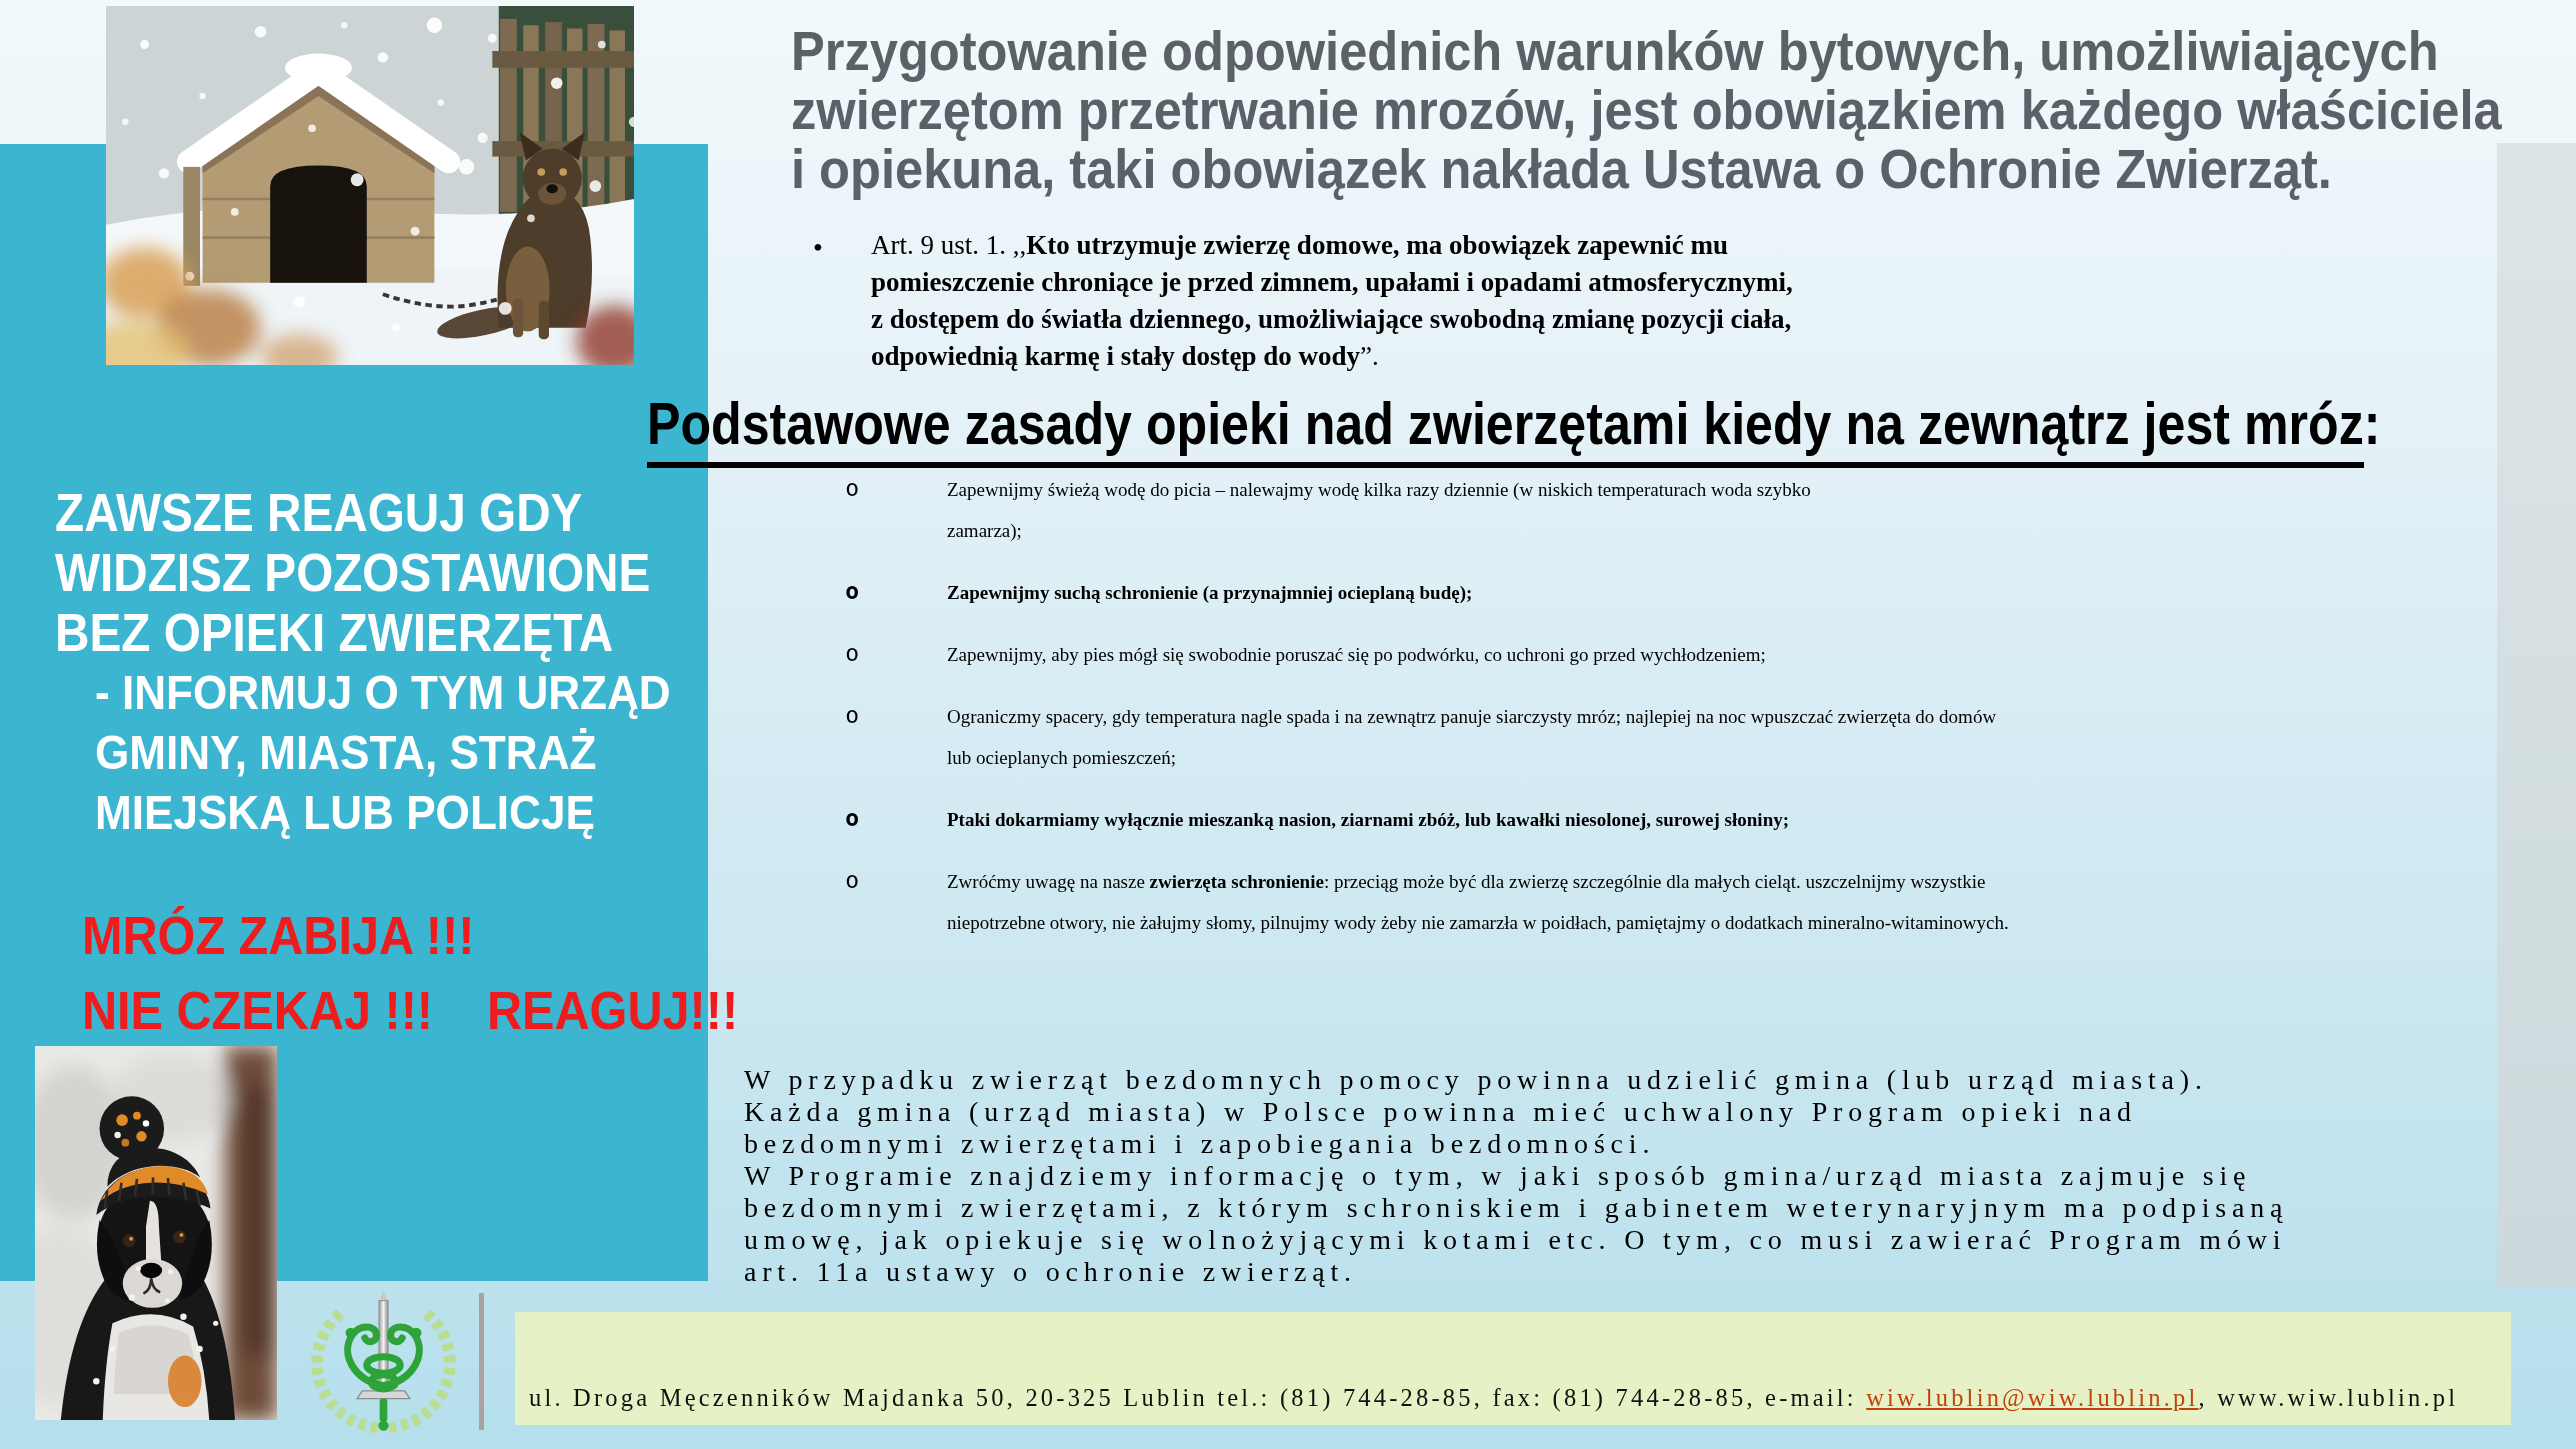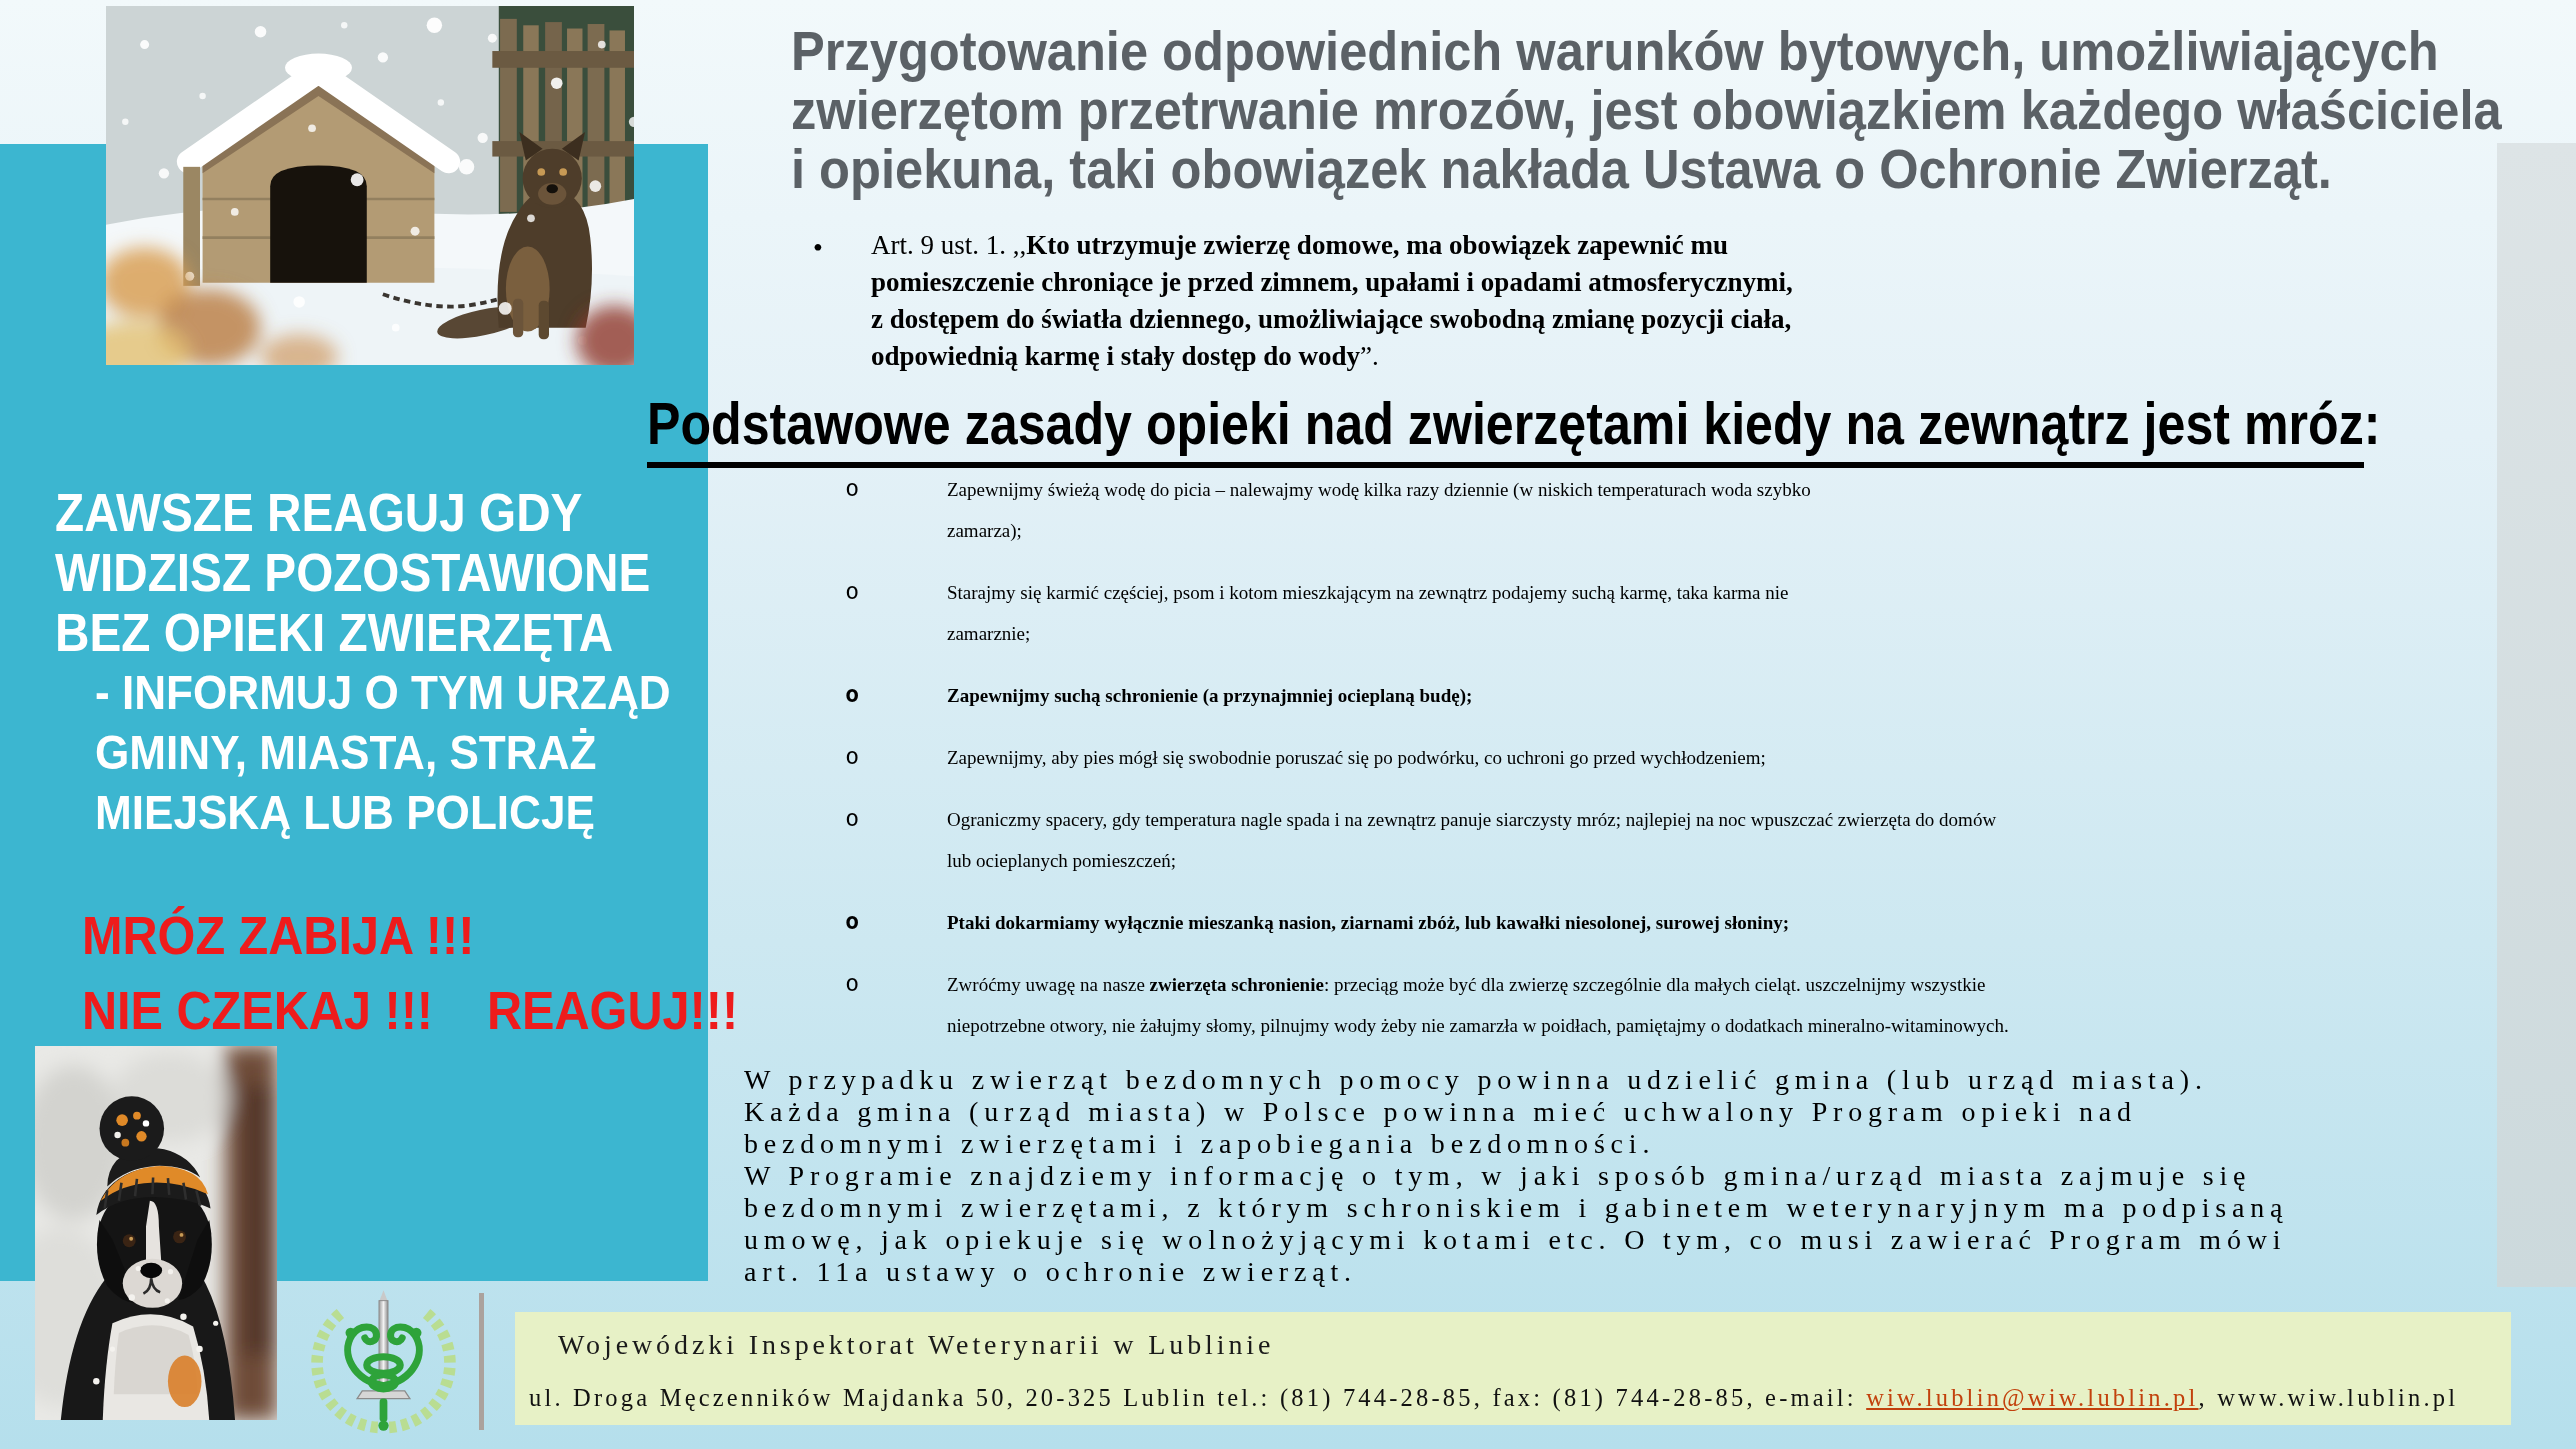--- a/index.html
+++ b/index.html
@@ -240,22 +240,20 @@
 z dostępem do światła dziennego, umożliwiające swobodną zmianę pozycji ciała,
 odpowiednią karmę i stały dostęp do wody</span><span>”.</span></div>
 
   <div id="rules-heading" class="abs">
     <span class="inner"><span class="underlined">Podstawowe zasady opieki nad zwierzętami kiedy na zewnątrz jest mróz</span><span>:</span></span>
   </div>
 
   <ul id="rules-list" class="abs">
     <li>Zapewnijmy świeżą wodę do picia – nalewajmy wodę kilka razy dziennie (w niskich temperaturach woda szybko
 zamarza);</li>
-    <li>Starajmy się karmić częściej, psom  i kotom mieszkającym na zewnątrz podajemy suchą karmę, taka karma nie
-zamarznie;</li>
     <li class="bold-item">Zapewnijmy suchą schronienie (a przynajmniej ocieplaną budę);</li>
     <li>Zapewnijmy, aby pies mógł się swobodnie poruszać się po podwórku, co uchroni go przed wychłodzeniem;</li>
     <li>Ograniczmy spacery,  gdy temperatura nagle spada i na zewnątrz panuje siarczysty mróz; najlepiej na noc wpuszczać zwierzęta do domów
 lub ocieplanych pomieszczeń;</li>
     <li class="bold-item">Ptaki dokarmiamy wyłącznie mieszanką nasion, ziarnami zbóż, lub kawałki niesolonej, surowej słoniny;</li>
     <li><span>Zwróćmy uwagę na nasze </span><span class="b">zwierzęta schronienie</span><span>: przeciąg może być dla zwierzę szczególnie dla  małych cieląt. uszczelnijmy wszystkie
 niepotrzebne otwory, nie żałujmy słomy, pilnujmy wody żeby nie zamarzła w poidłach, pamiętajmy o dodatkach mineralno-witaminowych.</span></li>
   </ul>
 
   <div id="closing-paragraph" class="abs">W przypadku zwierząt bezdomnych pomocy powinna udzielić gmina (lub urząd miasta).
@@ -293,18 +291,17 @@
         <ellipse cx="125" cy="144" rx="19" ry="11"></ellipse>
       </g>
       <circle cx="74" cy="68" r="8" fill="#2ea33a"></circle>
       <circle cx="176" cy="68" r="8" fill="#2ea33a"></circle>
     </svg>
   </div>
 
   <div id="footer-divider" class="abs"></div>
 
   <div id="footer-box" class="abs">
-    <div id="footer-org" class="abs">Wojewódzki Inspektorat Weterynarii w Lublinie</div>
     <div id="footer-address" class="abs"><span>ul. Droga Męczenników Majdanka 50, 20-325 Lublin tel.: (81) 744-28-85, fax: (81) 744-28-85, e-mail: </span><a href="#" id="email-link">wiw.lublin@wiw.lublin.pl</a><span>, www.wiw.lublin.pl</span></div>
   </div>
 
 </div>
 
 
 </body></html>

